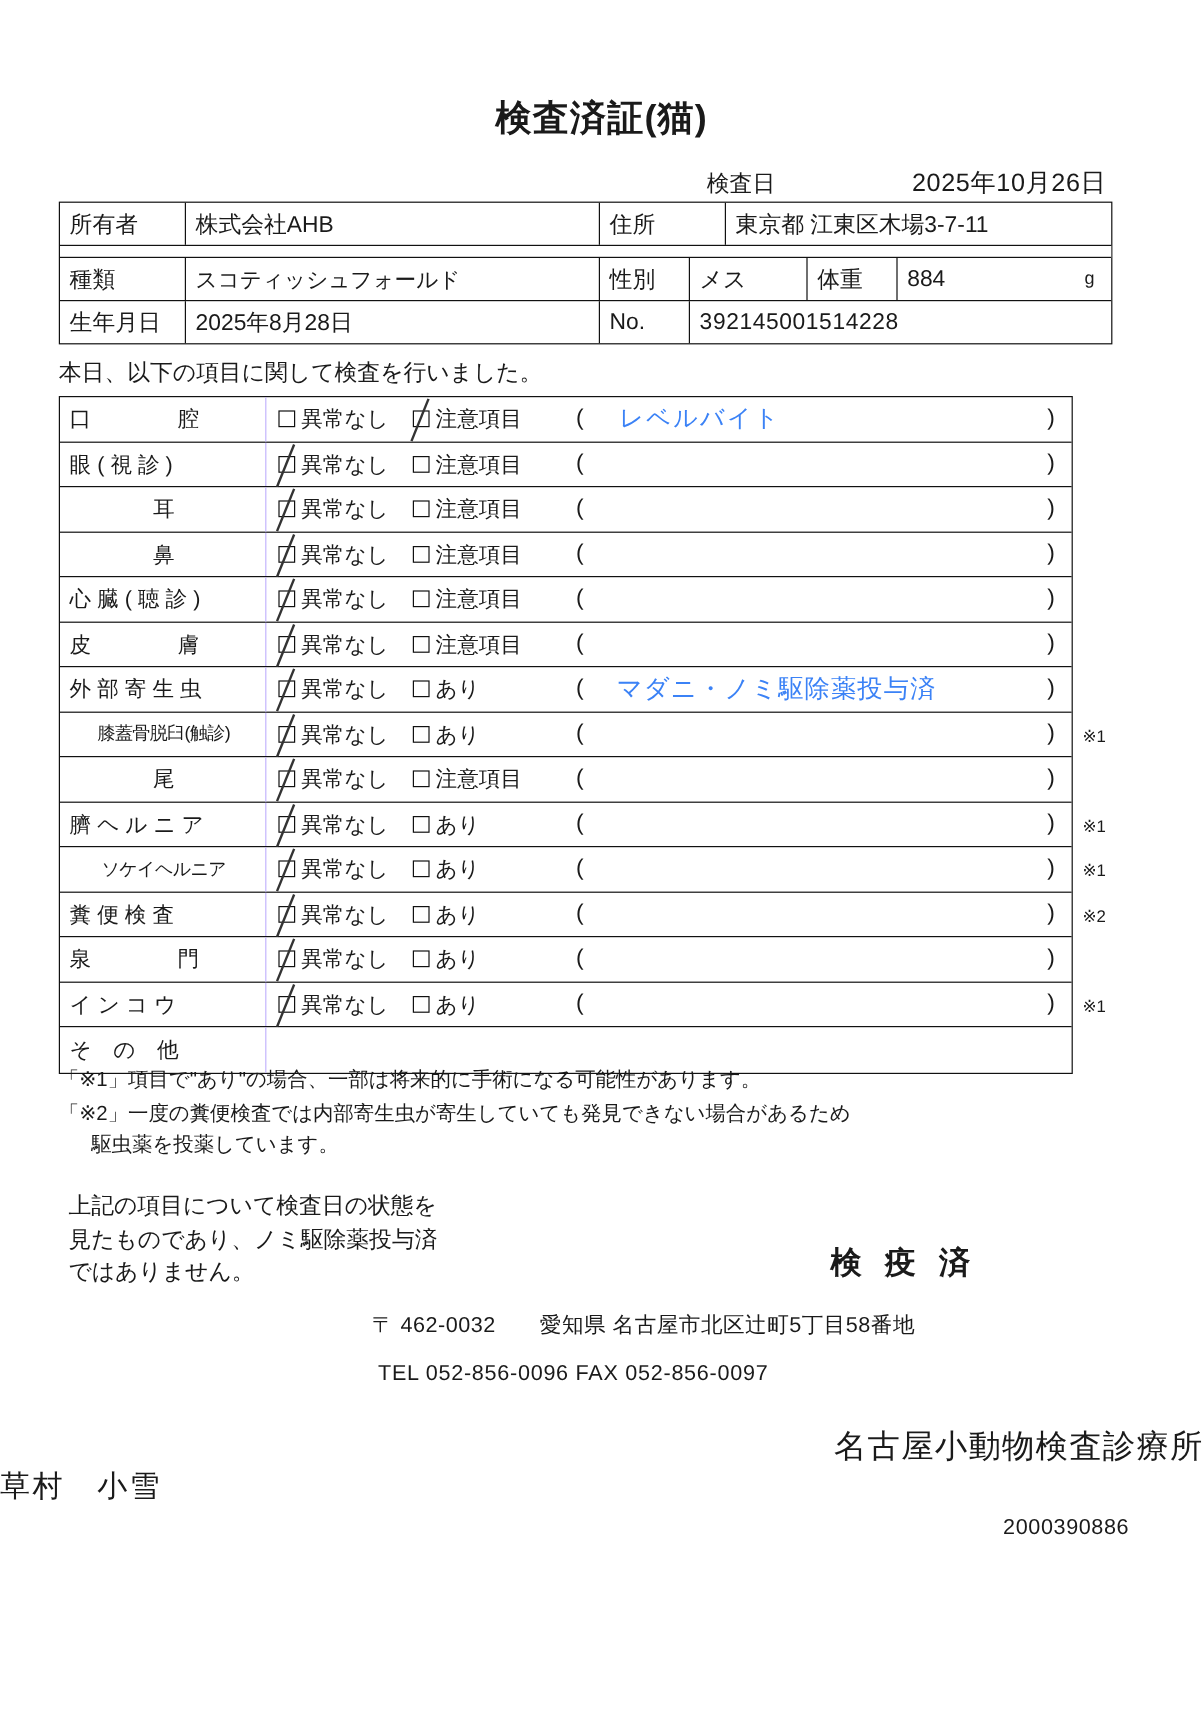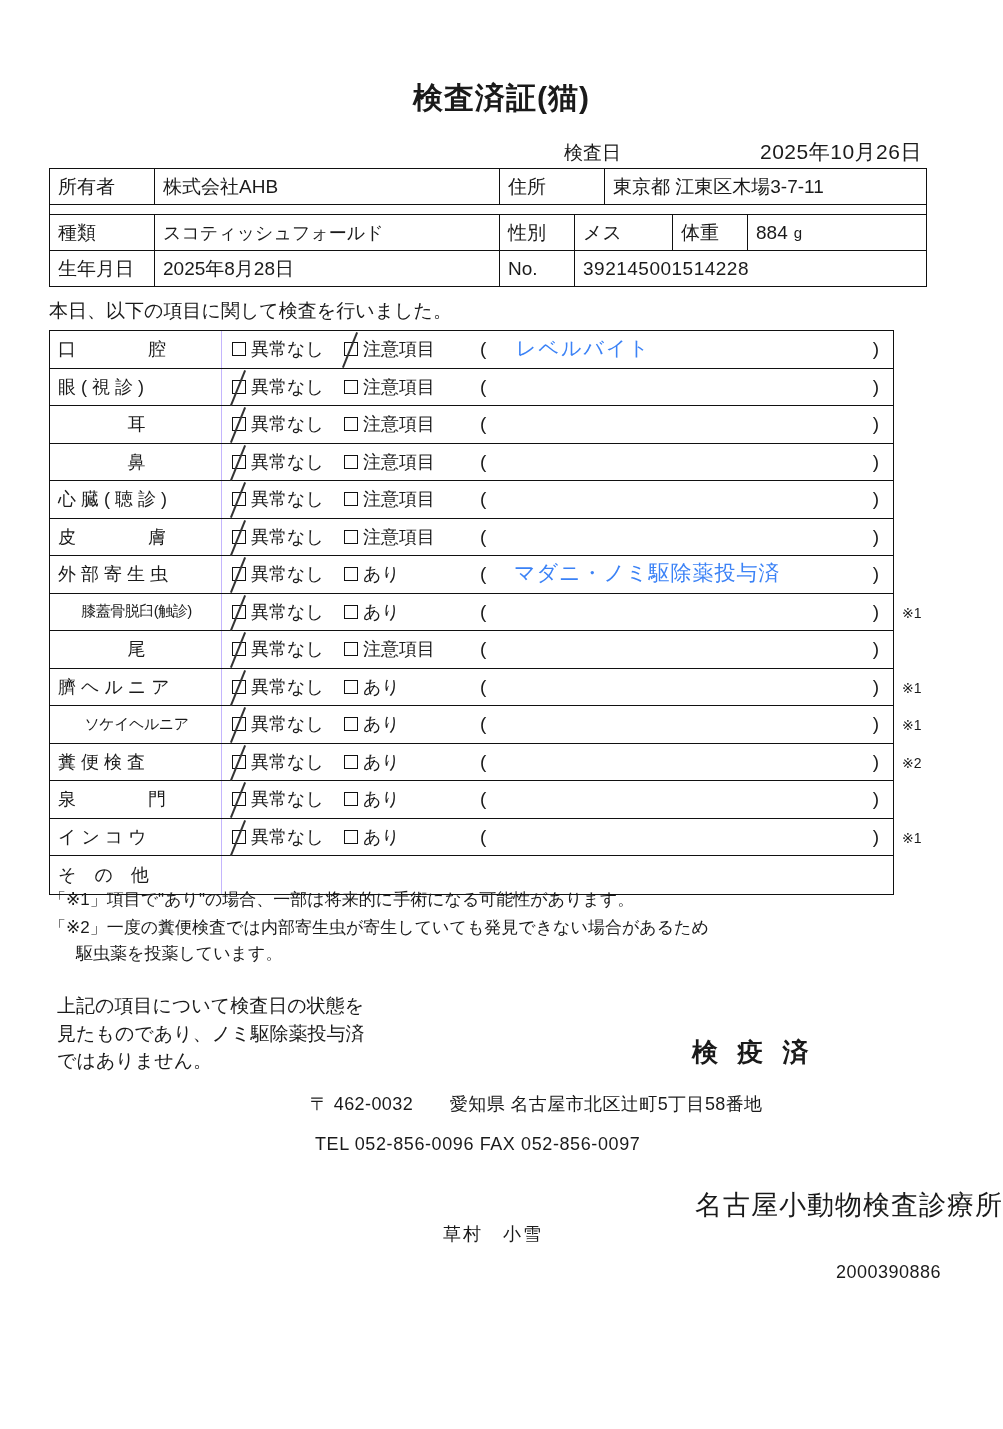--- a/index.html
+++ b/index.html
@@ -32,21 +32,21 @@
     text-align: center;
     font-size: 30px;
     font-weight: bold;
     letter-spacing: 1px;
   }
 
   
   .examdate-label {
     position: absolute;
     top: 140px;
-    left: 564px;
+    left: 589px;
     font-size: 19px;
   }
   .examdate-value {
     position: absolute;
     top: 138px;
     left: 760px;
     font-size: 21px;
     letter-spacing: 0.5px;
   }
 
@@ -87,21 +87,21 @@
   .w-owner-l { width: 105px; justify-content: center; }
   .w-owner-v { width: 345px; }
   .w-addr-l  { width: 105px; justify-content: center; }
   .w-addr-v  { flex: 1; }
 
   .w-kind-l { width: 105px; justify-content: center; }
   .w-kind-v { width: 345px; font-size: 18px;}
   .w-sex-l  { width: 75px; justify-content: center; }
   .w-sex-v  { width: 98px; }
   .w-wt-l   { width: 75px; justify-content: center; }
-  .w-wt-v   { flex: 1; justify-content: flex-start; padding-right: 14px;}
+  .w-wt-v   { flex: 1; justify-content: space-between; padding-right: 14px;}
   .w-wt-v .unit { font-size: 15px; margin-left: 6px; }
 
   .w-dob-l { width: 105px; justify-content: center; }
   .w-dob-v { width: 345px; }
   .w-no-l  { width: 75px; justify-content: center; }
   .w-no-v  { flex: 1; letter-spacing: 0.5px;}
 
   
   .intro {
     position: absolute;
@@ -241,22 +241,21 @@
     width: 1003px;
     text-align: right;
     font-size: 27px;
     letter-spacing: 1px;
   }
   .person {
     position: absolute;
     left: 0;
     top: 1222px;
     width: 986px;
-    text-align: center;
-    font-size: 18px;
+    font-size: 25px;
     letter-spacing: 2px;
   }
   .serial {
     position: absolute;
     right: 62px;
     top: 1262px;
     font-size: 18px;
     letter-spacing: 0.5px;
   }
 </style>

